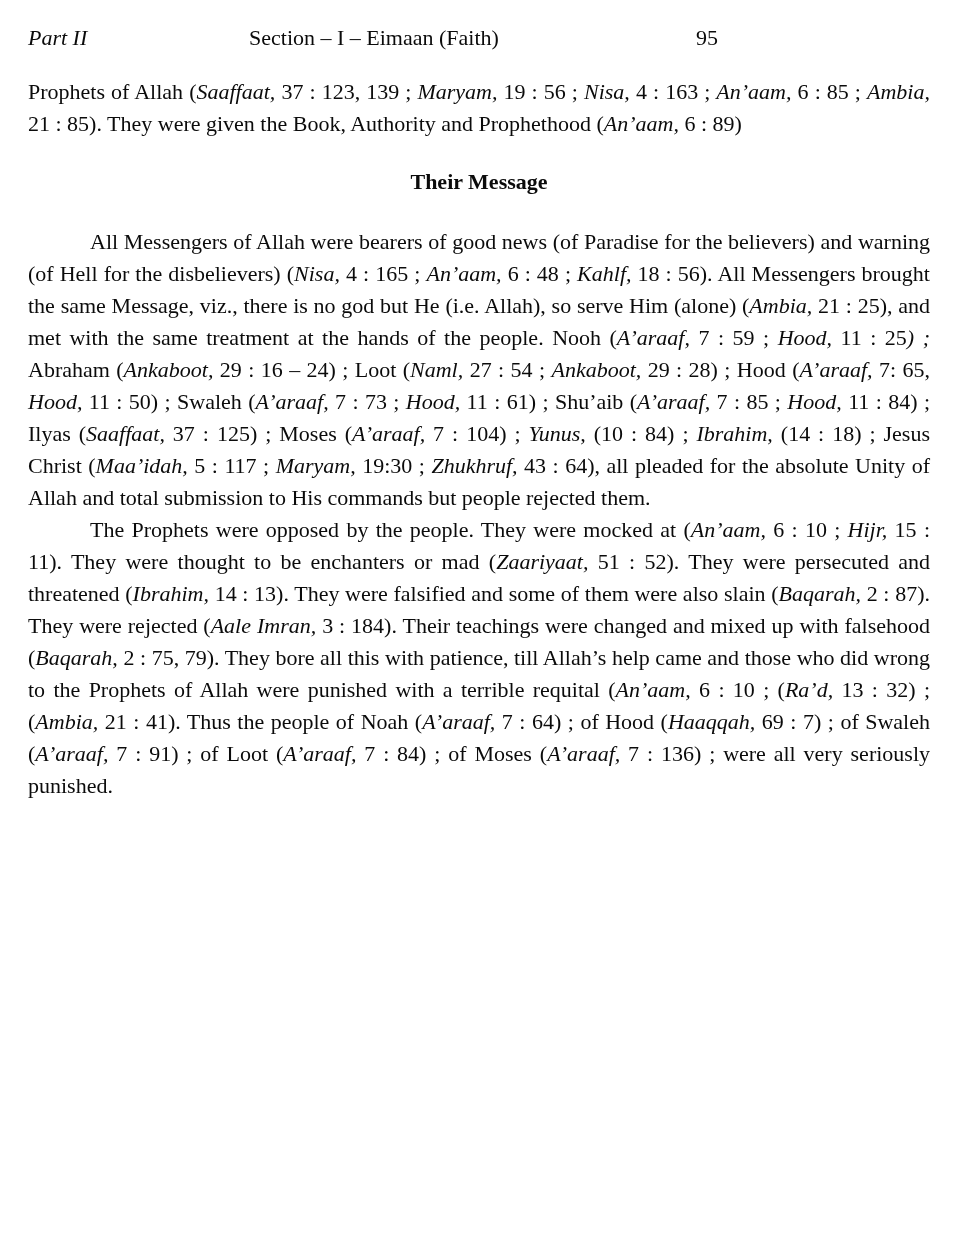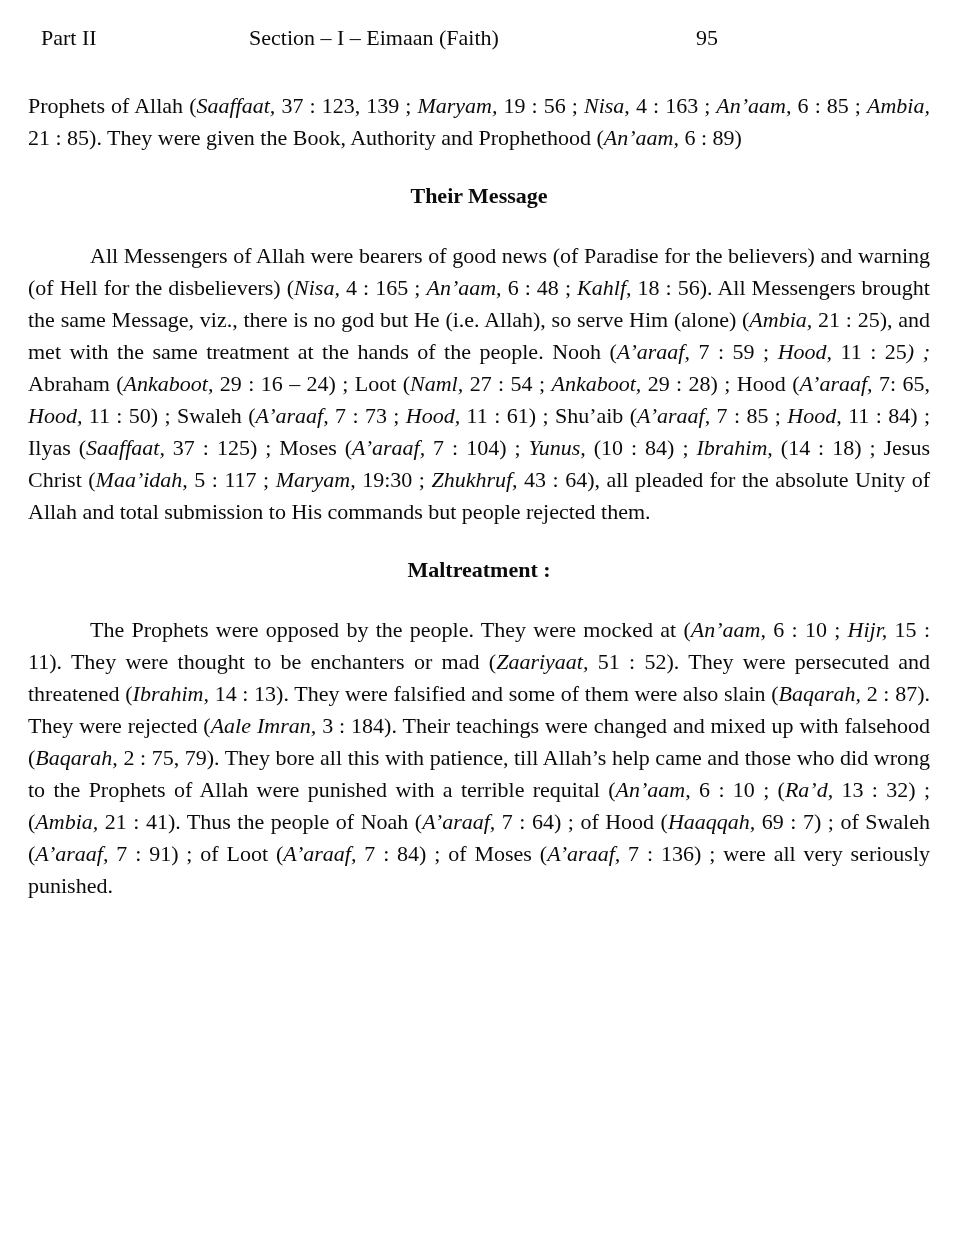--- a/index.html
+++ b/index.html
@@ -22,26 +22,26 @@
     padding: 24px 30px 0 28px;
     overflow: hidden;
   }
   .page-header {
     position: relative;
     height: 28px;
     font-size: 22px;
     line-height: 28px;
     text-align: left;
   }
-  .ph-left   { position: absolute; left: 13px;     top: 0; white-space: nowrap; }
+  .ph-left   { position: absolute; left: 0;     top: 0; white-space: nowrap; font-style: italic; }
   .ph-center { position: absolute; left: 202px; top: 0; white-space: nowrap; margin-left: 19px; }
   .ph-right  { position: absolute; left: 668px; top: 0; white-space: nowrap; }
 
   .body-text {
-    margin-top: 38px;
+    margin-top: 24px;
     font-size: 22px;
     line-height: 32px;
     text-align: justify;
   }
   .para { margin: 0; }
   .para.indent { text-indent: 62px; }
   .section-heading {
     font-size: 22px;
     line-height: 32px;
     font-weight: 700;
@@ -62,19 +62,18 @@
   </header>
 
   <main class="body-text">
 
     <p class="para"><span>Prophets of Allah (</span><em>Saaffaat,</em><span> 37 : 123, 139 ; </span><em>Maryam,</em><span> 19 : 56 ; </span><em>Nisa,</em><span> 4 : 163 ; </span><em>An’aam,</em><span> 6 : 85 ; </span><em>Ambia,</em><span> 21 : 85). They were given the Book, Authority and Prophethood (</span><em>An’aam,</em><span> 6 : 89)</span></p>
 
     <h2 class="section-heading">Their Message</h2>
 
     <p class="para indent"><span>All Messengers of Allah were bearers of good news (of Paradise for the believers) and warning (of Hell for the disbelievers) (</span><em>Nisa,</em><span> 4 : 165 ; </span><em>An’aam,</em><span> 6 : 48 ; </span><em>Kahlf,</em><span> 18 : 56). All Messengers brought the same Message, viz., there is no god but He (i.e. Allah), so serve Him (alone) (</span><em>Ambia,</em><span> 21 : 25), and met with the same treatment at the hands of the people. Nooh (</span><em>A’araaf,</em><span> 7 : 59 ; </span><em>Hood,</em><span> 11 : 25</span><em>) ;</em><span> Abraham (</span><em>Ankaboot,</em><span> 29 : 16 – 24) ; Loot (</span><em>Naml,</em><span> 27 : 54 ; </span><em>Ankaboot,</em><span> 29 : 28) ; Hood (</span><em>A’araaf,</em><span> 7: 65, </span><em>Hood,</em><span> 11 : 50) ; Swaleh (</span><em>A’araaf,</em><span> 7 : 73 ; </span><em>Hood,</em><span> 11 : 61) ; Shu’aib (</span><em>A’araaf,</em><span> 7 : 85 ; </span><em>Hood,</em><span> 11 : 84) ; Ilyas (</span><em>Saaffaat,</em><span> 37 : 125) ; Moses (</span><em>A’araaf,</em><span> 7 : 104) ; </span><em>Yunus,</em><span> (10 : 84) ; </span><em>Ibrahim,</em><span> (14 : 18) ; Jesus Christ (</span><em>Maa’idah,</em><span> 5 : 117 ; </span><em>Maryam,</em><span> 19:30 ; </span><em>Zhukhruf,</em><span> 43 : 64), all pleaded for the absolute Unity of Allah and total submission to His commands but people rejected them.</span></p>
 
-    <h2 class="section-heading">Maltreatment :</h2>
 
     <p class="para indent"><span>The Prophets were opposed by the people. They were mocked at (</span><em>An’aam,</em><span> 6 : 10 ; </span><em>Hijr,</em><span> 15 : 11). They were thought to be enchanters or mad (</span><em>Zaariyaat,</em><span> 51 : 52). They were persecuted and threatened (</span><em>Ibrahim,</em><span> 14 : 13). They were falsified and some of them were also slain (</span><em>Baqarah,</em><span> 2 : 87). They were rejected (</span><em>Aale Imran,</em><span> 3 : 184). Their teachings were changed and mixed up with falsehood (</span><em>Baqarah,</em><span> 2 : 75, 79). They bore all this with patience, till Allah’s help came and those who did wrong to the Prophets of Allah were punished with a terrible requital (</span><em>An’aam,</em><span> 6 : 10 ; (</span><em>Ra’d,</em><span> 13 : 32) ; (</span><em>Ambia,</em><span> 21 : 41). Thus the people of Noah (</span><em>A’araaf,</em><span> 7 : 64) ; of Hood (</span><em>Haaqqah,</em><span> 69 : 7) ; of Swaleh (</span><em>A’araaf,</em><span> 7 : 91) ; of Loot (</span><em>A’araaf,</em><span> 7 : 84) ; of Moses (</span><em>A’araaf,</em><span> 7 : 136) ; were all very seriously punished.</span></p>
 
   </main>
 
 </div>
 
 </body></html>

